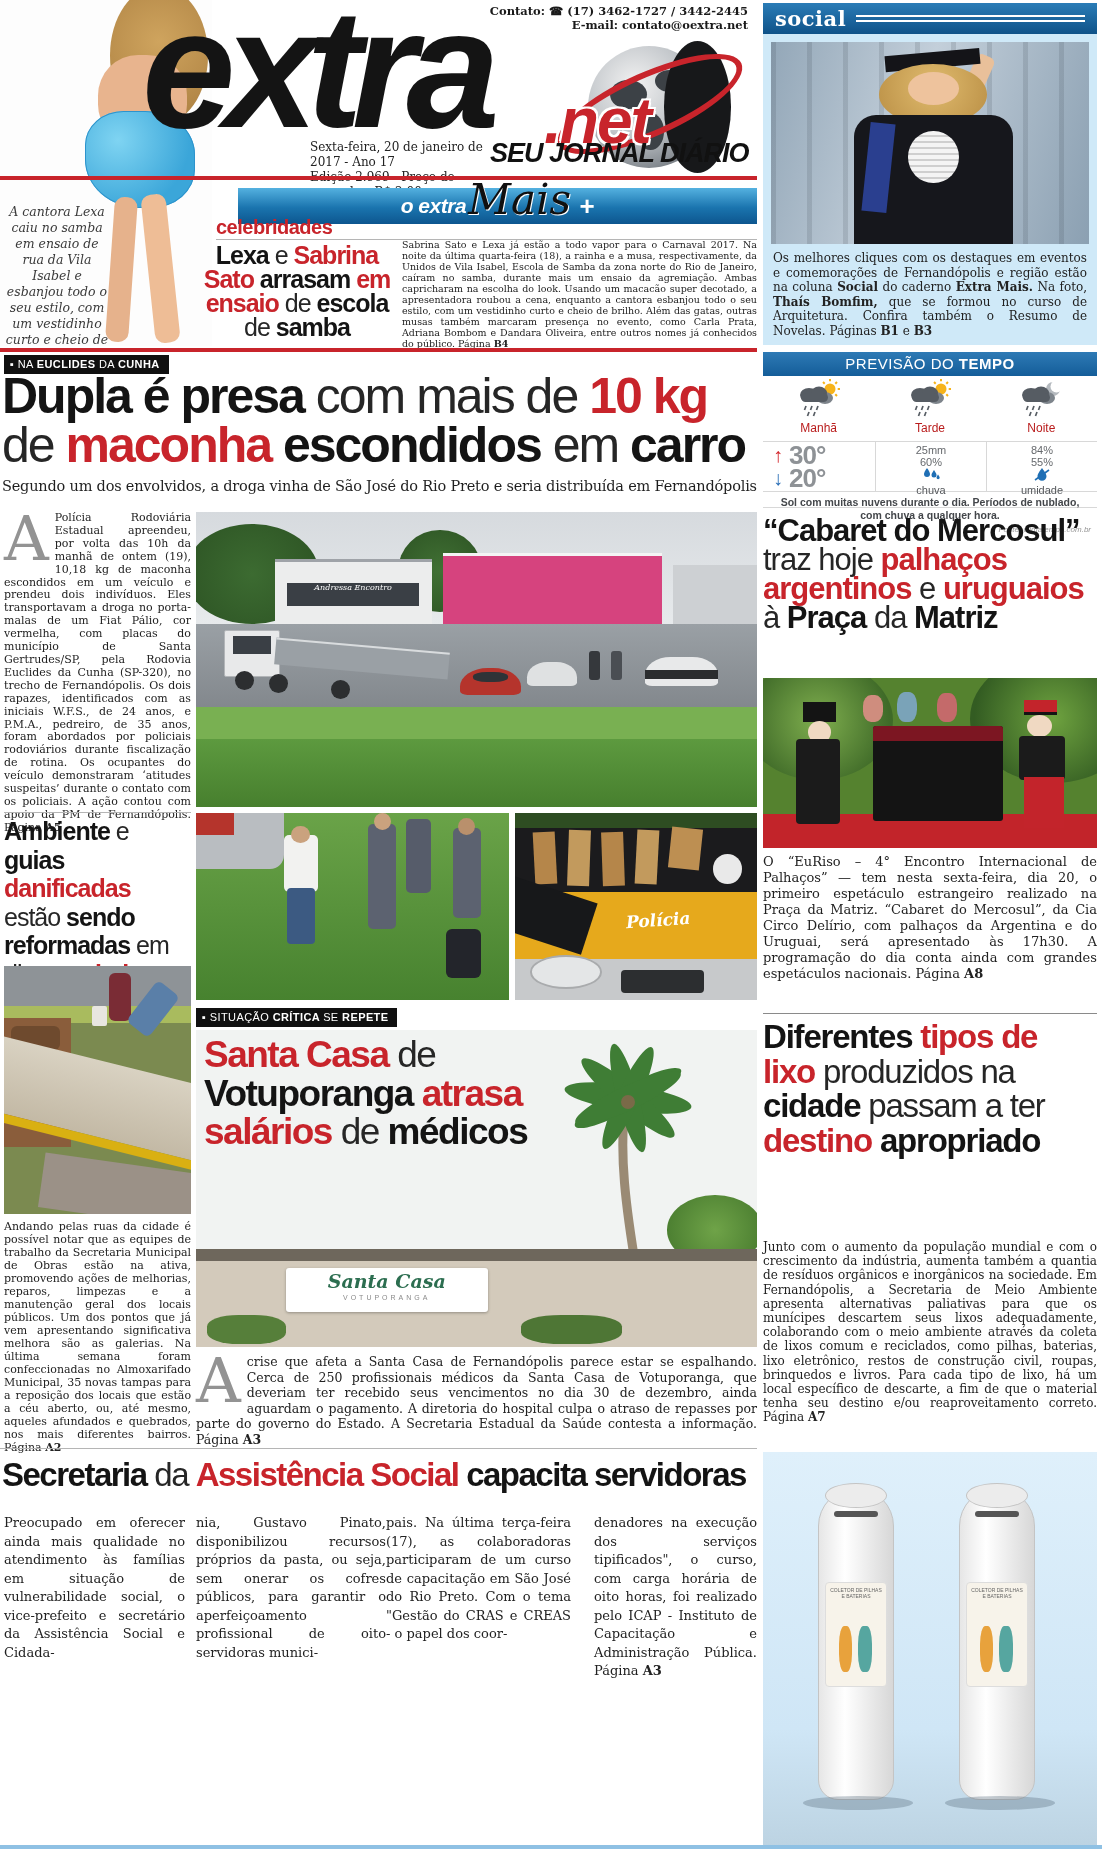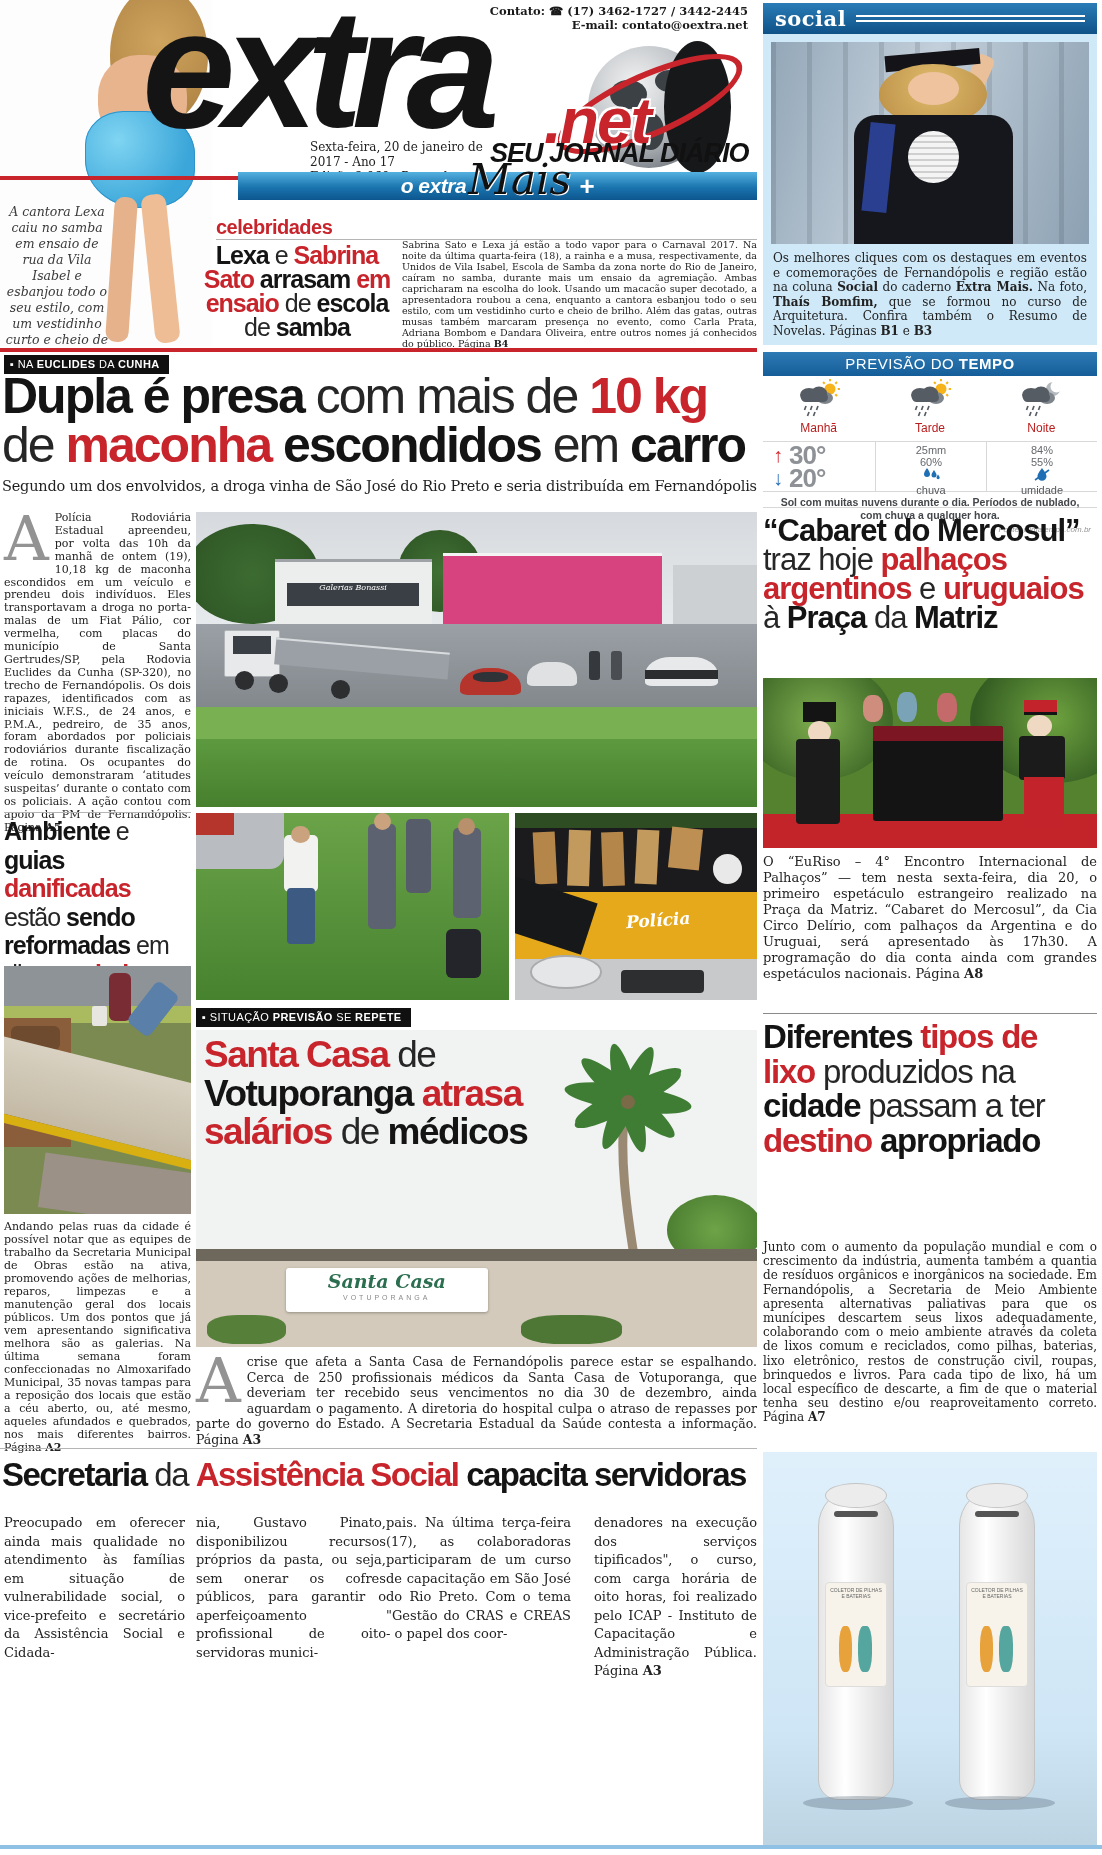--- a/index.html
+++ b/index.html
@@ -110,21 +110,21 @@
     <div class="abs logo-net" style="left:402px;top:84px">.net</div>
     <div class="abs tagline" style="left:348px;top:138px">SEU JORNAL DIÁRIO</div>
     <div class="abs dates" style="left:168px;top:140px;width:180px">
       <div>Sexta-feira, 20 de janeiro de 2017 - Ano 17</div>
       <div>Edição 2.969 - Preço do exemplar: R$ 2,00</div>
     </div>
   </div>
 
   <div class="redrule" style="left:0;top:176px;width:757px;height:4px"></div>
 
-  <div class="abs banner" style="left:238px;top:172px;width:519px;height:28px">
+  <div class="abs banner" style="left:238px;top:188px;width:519px;height:36px">
     <span class="pfx">o extra</span>
     <span class="scr">Mais</span>
     <span class="pls">+</span>
   </div>
 
   <div class="abs" style="left:763px;top:3px;width:334px;height:342px;background:#cfe9f8">
     <div class="social-head">
       <span class="social-title">social</span>
       <div class="dbl-lines"></div>
     </div>
@@ -268,21 +268,21 @@
   <div class="abs bodytxt" style="left:4px;top:512px;width:187px;height:296px;font-size:11px;line-height:12.9px">
     <span class="dcap">A</span><span><span>Polícia Rodoviária Estadual apreendeu, por volta das 10h da manhã de ontem (19), 10,18 kg de maconha escondidos em um veículo e prendeu dois indivíduos. Eles transportavam a droga no porta-malas de um Fiat Pálio, cor vermelha, com placas do município de Santa Gertrudes/SP, pela Rodovia Euclides da Cunha (SP-320), no trecho de Fernandópolis. Os dois rapazes, identificados com as iniciais W.F.S., de 24 anos, e P.M.A., pedreiro, de 35 anos, foram abordados por policiais rodoviários durante fiscalização de rotina. Os ocupantes do veículo demonstraram ‘atitudes suspeitas’ durante o contato com os policiais. A ação contou com apoio da PM de Fernandópolis. Página </span><span class="bb">A5</span></span>
   </div>
 
   <div class="photo" style="left:196px;top:512px;width:561px;height:295px;background:#cdd2d8">
     <div class="ph" style="left:0;top:0;width:100%;height:38%;background:linear-gradient(180deg,#d6dade,#e7eaec)"></div>
     <div class="ph" style="left:-2%;top:4%;width:24%;height:34%;background:radial-gradient(circle,#3c6b31,#2c5223);border-radius:50%"></div>
     <div class="ph" style="left:36%;top:6%;width:15%;height:28%;background:radial-gradient(circle,#417134,#2c5223);border-radius:50%"></div>
     <div class="ph" style="left:14%;top:16%;width:28%;height:24%;background:#eceded;border-top:3px solid #9fa3a8">
       <div class="ph" style="left:8%;top:30%;width:84%;height:34%;background:#3a3f45">
-        <div class="sign-script" style="font-size:8px;text-align:center;line-height:10px">Galerias Bonassi</div>
+        <div class="sign-script" style="font-size:8px;text-align:center;line-height:10px">Andressa Encontro</div>
       </div>
     </div>
     <div class="ph" style="left:44%;top:14%;width:39%;height:26%;background:#d6437e;border-top:3px solid #f4f4f4"></div>
     <div class="ph" style="left:85%;top:18%;width:15%;height:22%;background:#cdd0d3"></div>
     <div class="ph" style="left:0;top:38%;width:100%;height:34%;background:linear-gradient(180deg,#9aa0a5,#7e8388)"></div>
     <div class="ph" style="left:0;top:66%;width:100%;height:12%;background:#79b052"></div>
     <div class="ph" style="left:0;top:77%;width:100%;height:23%;background:linear-gradient(180deg,#5d9a3f,#477f2e)"></div>
     <div class="ph" style="left:5%;top:40%;width:10%;height:16%;background:#e8e9ea;border:1px solid #b2b5b8;border-radius:2px">
       <div class="ph" style="left:15%;top:12%;width:70%;height:38%;background:#3a3f45"></div>
     </div>
@@ -367,21 +367,21 @@
     <div class="ph" style="left:82%;top:22%;width:12%;height:16%;background:#e9e9e9;border-radius:50%"></div>
     <div class="ph" style="left:0;top:42%;width:100%;height:36%;background:#e6a91c">
       <div class="ph" style="left:-14%;top:-10%;width:46%;height:80%;background:#17181a;transform:rotate(18deg)"></div>
       <div class="ph sign-script" style="left:46%;top:28%;font-size:17px;font-weight:bold;transform:rotate(-4deg)">Polícia</div>
     </div>
     <div class="ph" style="left:0;top:78%;width:100%;height:22%;background:#c7c9cb"></div>
     <div class="ph" style="left:6%;top:76%;width:30%;height:18%;background:#e4e6e7;border:2px solid #a9abad;border-radius:50%"></div>
     <div class="ph" style="left:44%;top:84%;width:34%;height:12%;background:#2c2e30;border-radius:4px"></div>
   </div>
 
-  <div class="abs kicker" style="left:196px;top:1008px"><span class="kl">▪ </span><span class="kl">SITUAÇÃO </span><span class="kb">PREVISÃO </span><span class="kl">SE </span><span class="kb">REPETE</span></div>
+  <div class="abs kicker" style="left:196px;top:1008px"><span class="kl">▪ </span><span class="kl">SITUAÇÃO </span><span class="kb">CRÍTICA </span><span class="kl">SE </span><span class="kb">REPETE</span></div>
 
   <div class="photo" style="left:196px;top:1030px;width:561px;height:317px;background:#f1f3f2">
     <svg class="ph" style="left:52%;top:0" width="270" height="250" viewBox="0 0 270 250">
       <path d="M150 250 C138 180 130 120 138 72" stroke="#9a8a74" stroke-width="9" fill="none"></path>
       <g fill="#3f7d35">
         <ellipse cx="140" cy="68" rx="64" ry="13" transform="rotate(8 140 68)"></ellipse>
         <ellipse cx="140" cy="68" rx="60" ry="12" transform="rotate(40 140 68)"></ellipse>
         <ellipse cx="140" cy="68" rx="60" ry="12" transform="rotate(-28 140 68)"></ellipse>
         <ellipse cx="140" cy="68" rx="56" ry="11" transform="rotate(75 140 68)"></ellipse>
         <ellipse cx="140" cy="68" rx="56" ry="11" transform="rotate(115 140 68)"></ellipse>

